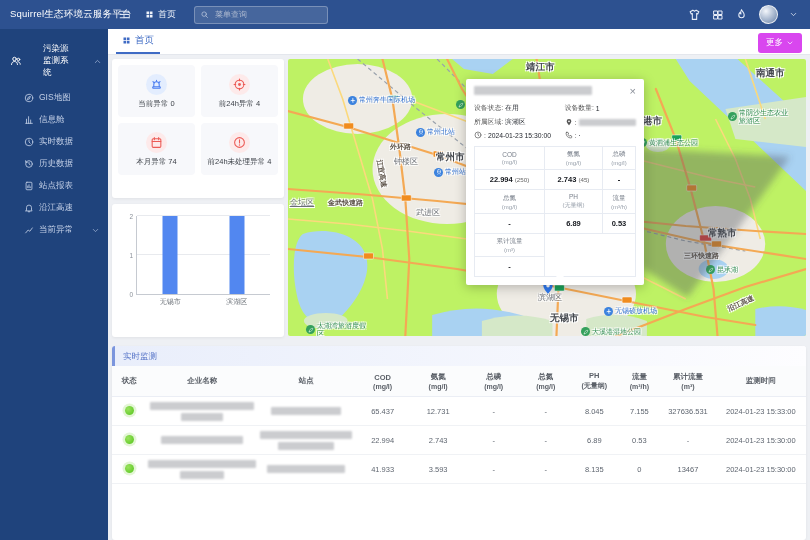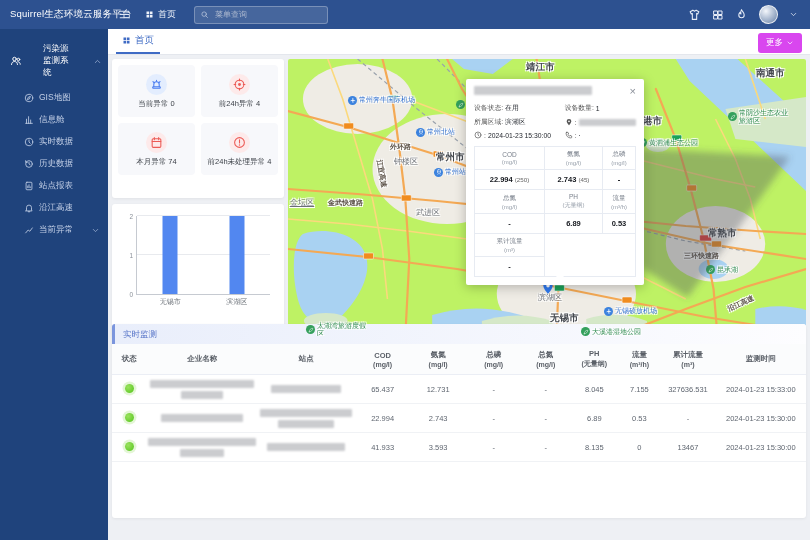--- a/index.html
+++ b/index.html
@@ -81,21 +81,21 @@
   .pf-l{color:#555;display:flex;align-items:center;gap:2px;flex:none}
   .pf-v{color:#1d2128}
   .redact{display:inline-block;height:7px;background:#cbcccf;border-radius:1px;filter:blur(1.3px)}
   .pm{width:100%;border-collapse:collapse;margin-top:7px}
   .pm th,.pm td{border:1px solid #e7ebf2;text-align:center;padding:3px 2px}
   .pm th{font-size:6.5px;color:#7a818c;font-weight:normal}
   .pm th div{font-size:6px;color:#98a0ab;margin-top:1px}
   .pm td{font-size:7.5px;color:#15181e;font-weight:bold;padding:5px 2px}
   .pm td .extra{font-weight:normal;color:#666;font-size:6.2px}
   
-  .bpanel{position:absolute;left:4px;right:4px;top:295px;height:194px}
+  .bpanel{position:absolute;left:4px;right:4px;top:317px;height:194px}
   .mt{width:100%;border-collapse:collapse;table-layout:fixed}
   .mt th{font-size:7.5px;color:#5b6068;font-weight:bold;padding:5px 2px;border-bottom:1px solid #ebeef5;background:#fbfcfd;text-align:center}
   .mt th div{font-weight:bold;font-size:7px;margin-top:1px}
   .mt td{font-size:7.5px;color:#5f6670;text-align:center;padding:0 2px;height:28px;border-bottom:1px solid #f0f2f5;background:#fff}
   .dot{display:inline-block;width:9px;height:9px;border-radius:50%;
        background:radial-gradient(circle at 35% 35%,#9be25f,#52c41a);box-shadow:0 0 0 2.5px #e4f6d6}
   .rstack{display:flex;flex-direction:column;align-items:center;gap:3px}
 </style>
 </head>
 <body>

